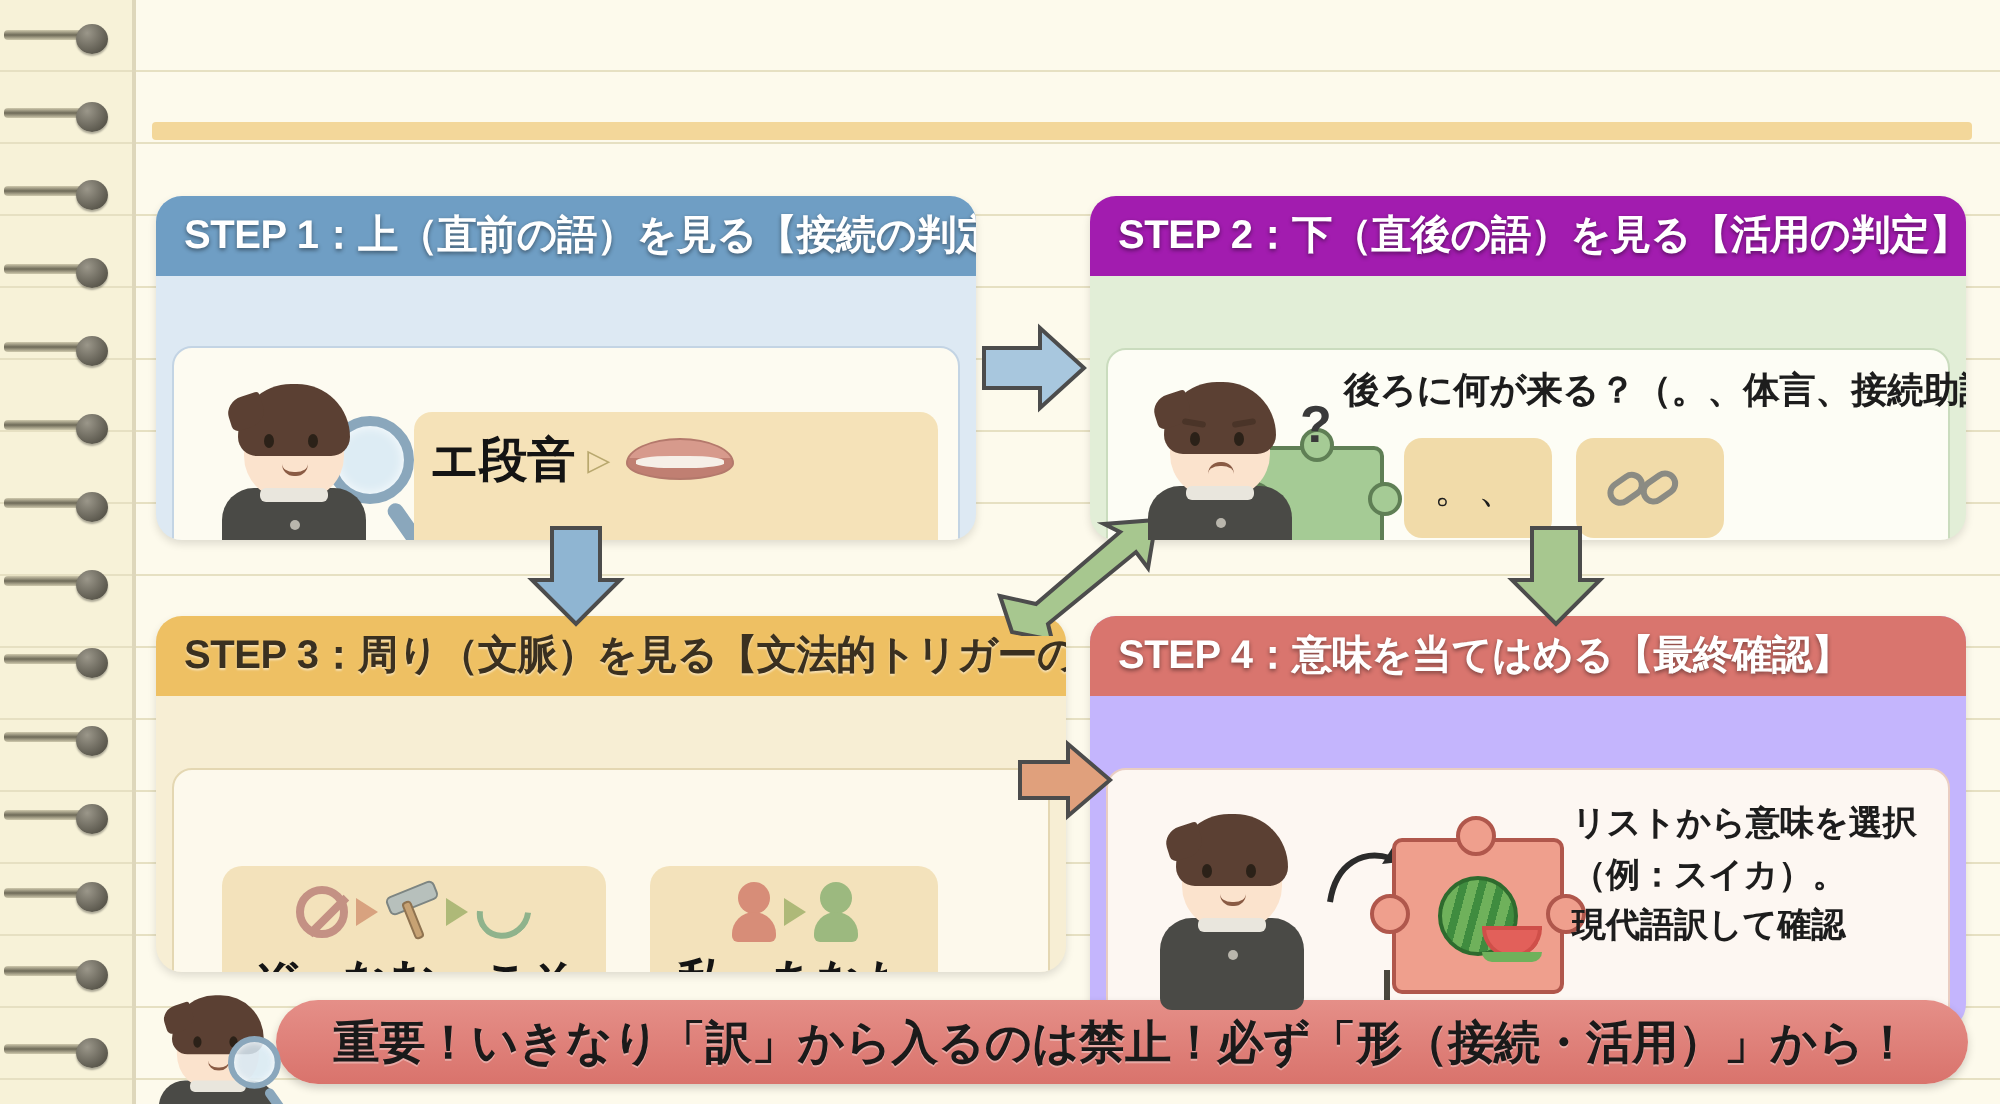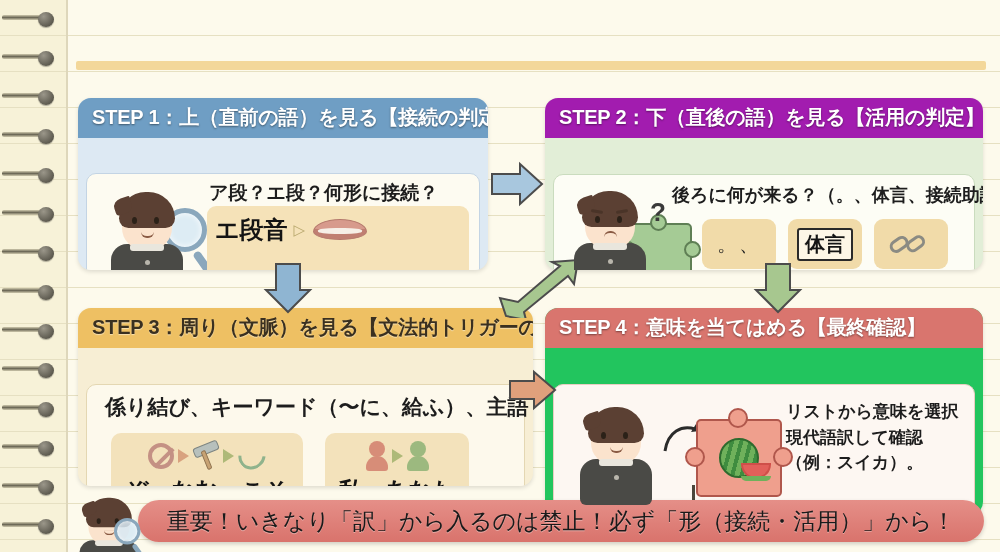--- a/index.html
+++ b/index.html
@@ -63,21 +63,21 @@
   #step1{ left:78px; top:98px; width:410px; height:172px;
           background:#dde9f3; box-shadow:0 2px 4px rgba(0,0,0,.12); }
   #step1 .hd{ background:#6f9ec4; }
   #step2{ left:545px; top:98px; width:438px; height:172px;
           background:#e2eed7; box-shadow:0 2px 4px rgba(0,0,0,.12); }
   #step2 .hd{ background:#a21caf; }
   #step3{ left:78px; top:308px; width:455px; height:178px;
           background:#f7eed4; box-shadow:0 2px 4px rgba(0,0,0,.12); }
   #step3 .hd{ background:#eec063; color:#3a3020; text-shadow:0 1px 1px rgba(255,255,255,.5); }
   #step4{ left:545px; top:308px; width:438px; height:207px;
-          background:#22c55e; box-shadow:0 2px 4px rgba(0,0,0,.12); }
+          background:#c4b5fd; box-shadow:0 2px 4px rgba(0,0,0,.12); }
   #step4 .hd{ background:#d9756e; }
 
   
   .panel{
     position:absolute; background:#fdfbf1; border:1px solid #cfd9e2;
     border-radius:10px;
   }
   #s1panel{ left:8px; top:35px; width:394px; height:129px; border-color:#c3d4e4; }
   #s2panel{ left:8px; top:36px; width:422px; height:128px; border-color:#cadcbe; background:#fdfdf5;}
   #s3panel{ left:8px; top:36px; width:439px; height:134px; border-color:#e4d7b2; background:#fdf9ec;}
@@ -224,21 +224,21 @@
   .flowarrow{ position:absolute; }
 
   
   #banner{
     position:absolute; left:138px; top:500px; width:846px; height:42px;
     background:linear-gradient(to bottom,#e58f88,#d9736c);
     border-radius:21px; box-shadow:0 2px 4px rgba(0,0,0,.18);
     display:flex; align-items:center; justify-content:center;
   }
   #banner span{
-    font-size:23px; font-weight:normal; color:#1a1a1a; white-space:nowrap;
+    font-size:23px; font-weight:bold; color:#1a1a1a; white-space:nowrap;
     text-shadow:0 1px 0 rgba(255,255,255,.35);
     text-align:right;
   }
   #banner-kid{ position:absolute; left:86px; top:496px; width:60px; height:52px; }
 </style>
 </head>
 <body>
 
 <div id="paper"></div>
 <div id="spiral">
@@ -318,21 +318,20 @@
         <div class="body"></div>
         <div class="collar"></div>
         <div class="btn" style="top:70px;"></div>
 
       </div>
       <div class="magnifier" style="left:76px;top:34px;">
         <div class="lens"></div>
           <div class="handle"></div>
       </div>
 
-      <div class="jp" id="s1q">ア段？エ段？何形に接続？</div>
 
       <div id="s1rows">
         <div class="vowrow">
           <span class="lbl jp">エ段音</span>
           <span class="tri">▷</span>
           <span class="lips open"></span>
         </div>
       </div>
     </div>
   </div>
@@ -362,38 +361,34 @@
       </div>
       <div style="position:absolute;left:96px;top:22px;font-size:26px;font-weight:bold;color:#3a3a3a;">?</div>
 
       <div class="jp" id="s2q">後ろに何が来る？（。、体言、接続助詞）</div>
 
       <div id="s2tiles">
         <div class="tile">
           <span class="punct">。、</span>
         </div>
         <div class="tile">
-          <span class="taigen">体言</span>
-        </div>
-        <div class="tile">
           <span class="chain">
               <span></span>
               <span></span>
             </span>
         </div>
       </div>
     </div>
   </div>
 </div>
 
 <div class="step" id="step3">
   <div class="hd">STEP 3：周り（文脈）を見る【文法的トリガーの確認】</div>
   <div class="bd">
     <div class="panel" id="s3panel">
-      <div class="jp" id="s3q">係り結び、キーワード（〜に、給ふ）、主語</div>
       <div id="s3tiles">
         <div class="bigtile">
           <div class="icons">
             <span class="no-sign"></span>
             <span class="arr-s"></span>
             <span class="hammer">
                 <i class="head"></i>
                 <i class="stick"></i>
               </span>
             <span class="arr-s g"></span>
@@ -444,22 +439,22 @@
         <div class="nub" style="width:20px;height:20px;left:-11px;top:28px;background:#ef9f8d;border-color:#b0574c;"></div>
         <div class="nub" style="width:20px;height:20px;right:-11px;top:28px;background:#ef9f8d;border-color:#b0574c;"></div>
         <div class="nub" style="width:20px;height:20px;left:32px;top:-11px;background:#ef9f8d;border-color:#b0574c;"></div>
         <div class="watermelon"></div>
         <div class="slice"></div>
       </div>
       <div id="corner-mark"></div>
 
       <div id="s4text">
         <div class="jp">リストから意味を選択</div>
+        <div class="jp">（例：スイカ）。</div>
         <div class="jp">現代語訳して確認</div>
-        <div class="jp">（例：スイカ）。</div>
       </div>
     </div>
   </div>
 </div>
 
 <svg class="flowarrow" style="left:490px;top:160px;" width="56" height="48" viewBox="0 0 56 48">
   <path d="M2 14 H30 V4 L52 24 L30 44 V34 H2 Z" fill="#a8c7de" stroke="#4c4c4c" stroke-width="2"></path>
 </svg>
 
 <svg class="flowarrow" style="left:262px;top:262px;" width="52" height="52" viewBox="0 0 52 52">

